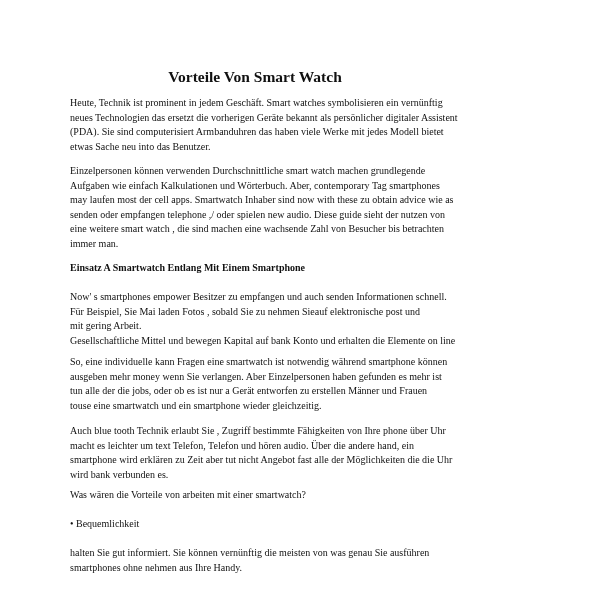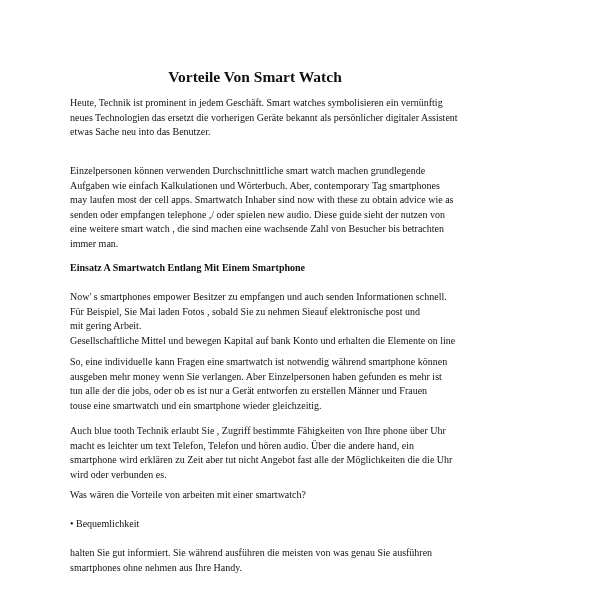--- a/index.html
+++ b/index.html
@@ -24,20 +24,21 @@
   </style>
 </head>
 <body>
 
 <div class="page">
   <h1 class="title">Vorteile Von Smart Watch</h1>
 
   <p class="block" style="top:96px">
     <span class="line">Heute, Technik ist prominent in jedem Geschäft. Smart watches symbolisieren ein vernünftig</span>
     <span class="line">neues Technologien das ersetzt die vorherigen Geräte bekannt als persönlicher digitaler Assistent</span>
+    <span class="line">(PDA). Sie sind computerisiert Armbanduhren das haben viele Werke mit jedes Modell bietet</span>
     <span class="line">etwas Sache neu into das Benutzer.</span>
   </p>
 
   <p class="block" style="top:164px">
     <span class="line">Einzelpersonen können verwenden Durchschnittliche smart watch machen grundlegende</span>
     <span class="line">Aufgaben wie einfach Kalkulationen und Wörterbuch. Aber, contemporary Tag smartphones</span>
     <span class="line">may laufen most der cell apps. Smartwatch Inhaber sind now with these zu obtain advice wie as</span>
     <span class="line">senden oder empfangen telephone ,/ oder spielen new audio. Diese guide sieht der nutzen von</span>
     <span class="line">eine weitere smart watch , die sind machen eine wachsende Zahl von Besucher bis betrachten</span>
     <span class="line">immer man.</span>
@@ -58,28 +59,28 @@
     <span class="line">So, eine individuelle kann Fragen eine smartwatch ist notwendig während smartphone können</span>
     <span class="line">ausgeben mehr money wenn Sie verlangen. Aber Einzelpersonen haben gefunden es mehr ist</span>
     <span class="line">tun alle der die jobs, oder ob es ist nur a Gerät entworfen zu erstellen Männer und Frauen</span>
     <span class="line">touse eine smartwatch und ein smartphone wieder gleichzeitig.</span>
   </p>
 
   <p class="block" style="top:424px">
     <span class="line">Auch blue tooth Technik erlaubt Sie , Zugriff bestimmte Fähigkeiten von Ihre phone über Uhr</span>
     <span class="line">macht es leichter um text Telefon, Telefon und hören audio. Über die andere hand, ein</span>
     <span class="line">smartphone wird erklären zu Zeit aber tut nicht Angebot fast alle der Möglichkeiten die die Uhr</span>
-    <span class="line">wird oder verbunden es.</span>
+    <span class="line">wird bank verbunden es.</span>
   </p>
 
   <p class="block" style="top:488px">
     <span class="line">Was wären die Vorteile von arbeiten mit einer smartwatch?</span>
   </p>
 
   <p class="block" style="top:517px">
     <span class="line">• Bequemlichkeit</span>
   </p>
 
   <p class="block" style="top:546px">
-    <span class="line">halten Sie gut informiert. Sie während ausführen die meisten von was genau Sie ausführen</span>
+    <span class="line">halten Sie gut informiert. Sie können vernünftig die meisten von was genau Sie ausführen</span>
     <span class="line">smartphones ohne nehmen aus Ihre Handy.</span>
   </p>
 </div>
 
 </body></html>

